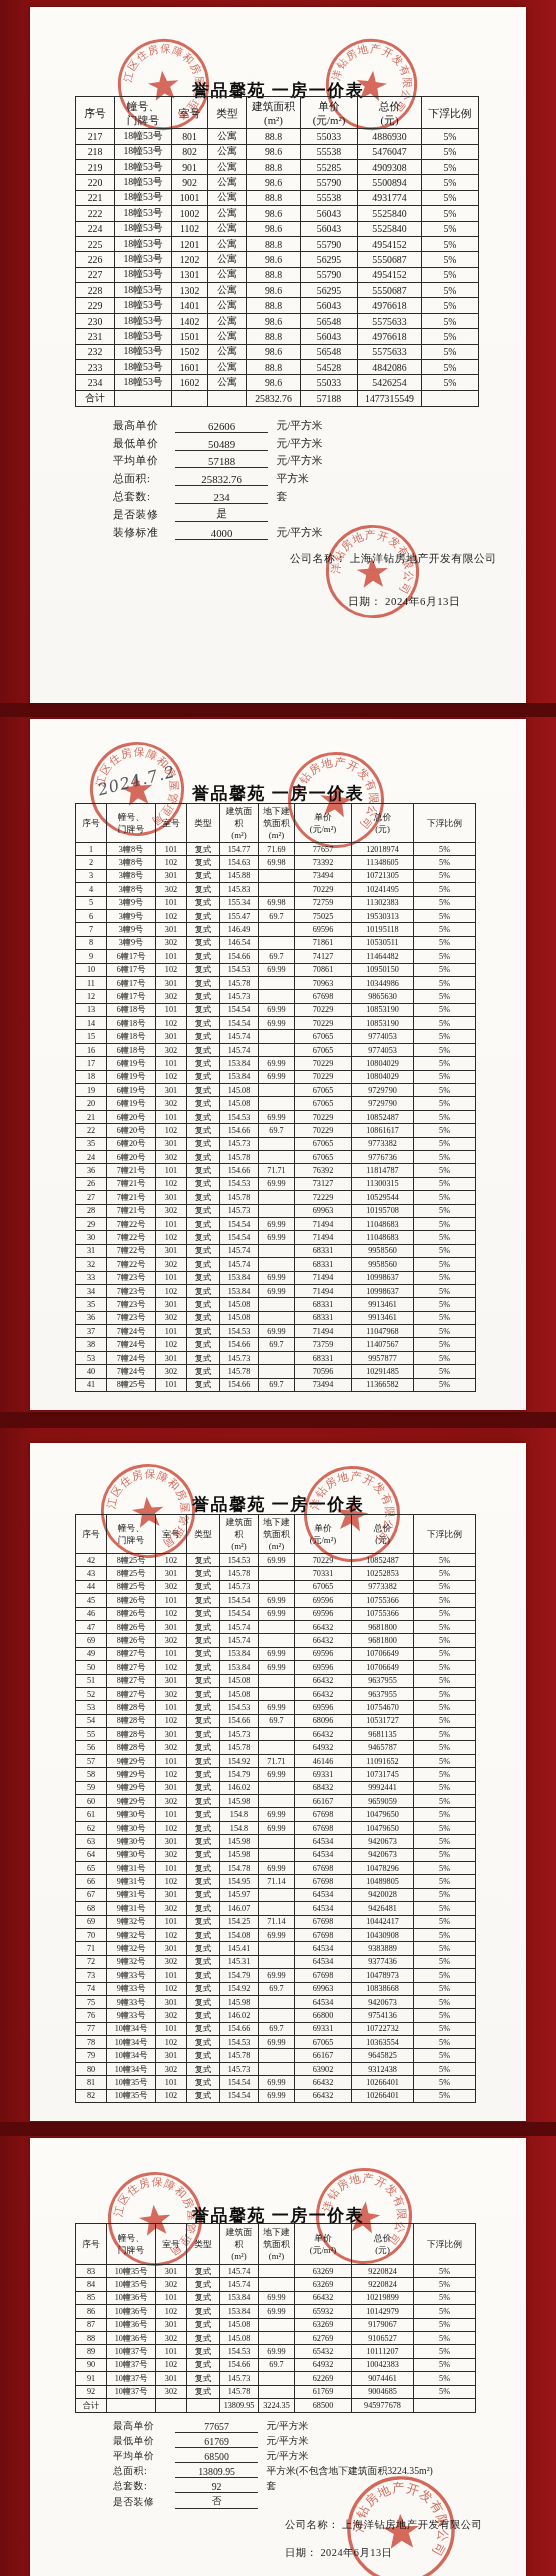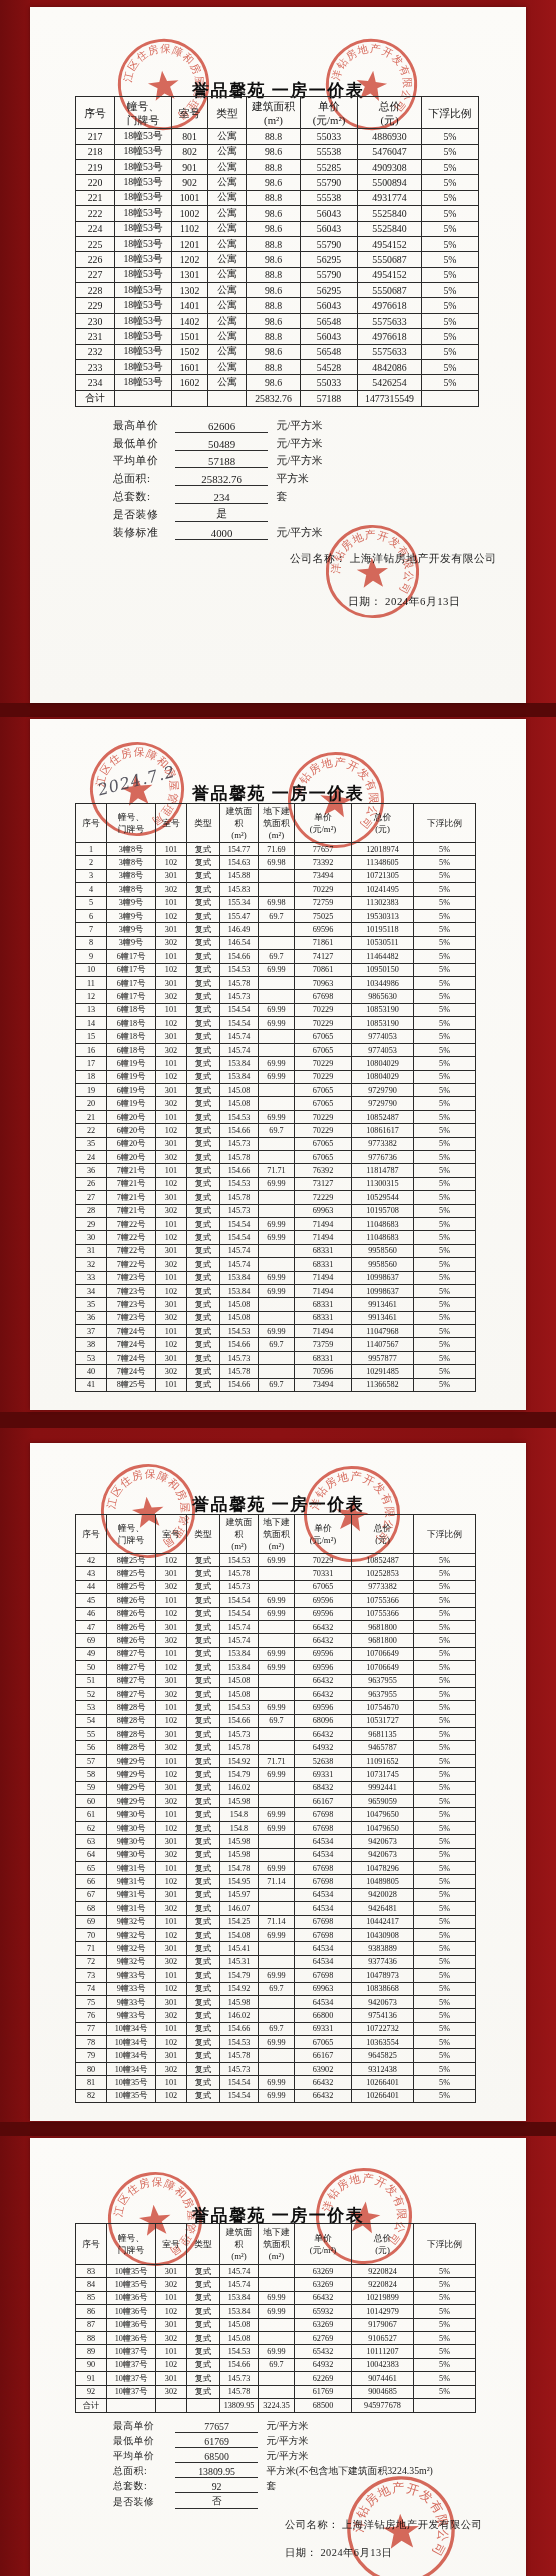--- a/index.html
+++ b/index.html
@@ -1084,21 +1084,21 @@
           <td>9465787</td>
           <td>5%</td>
         </tr>
         <tr>
           <td>57</td>
           <td>9幢29号</td>
           <td>101</td>
           <td>复式</td>
           <td>154.92</td>
           <td>71.71</td>
-          <td>52638</td>
+          <td>46146</td>
           <td>11091652</td>
           <td>5%</td>
         </tr>
         <tr>
           <td>58</td>
           <td>9幢29号</td>
           <td>102</td>
           <td>复式</td>
           <td>154.79</td>
           <td>69.99</td>

